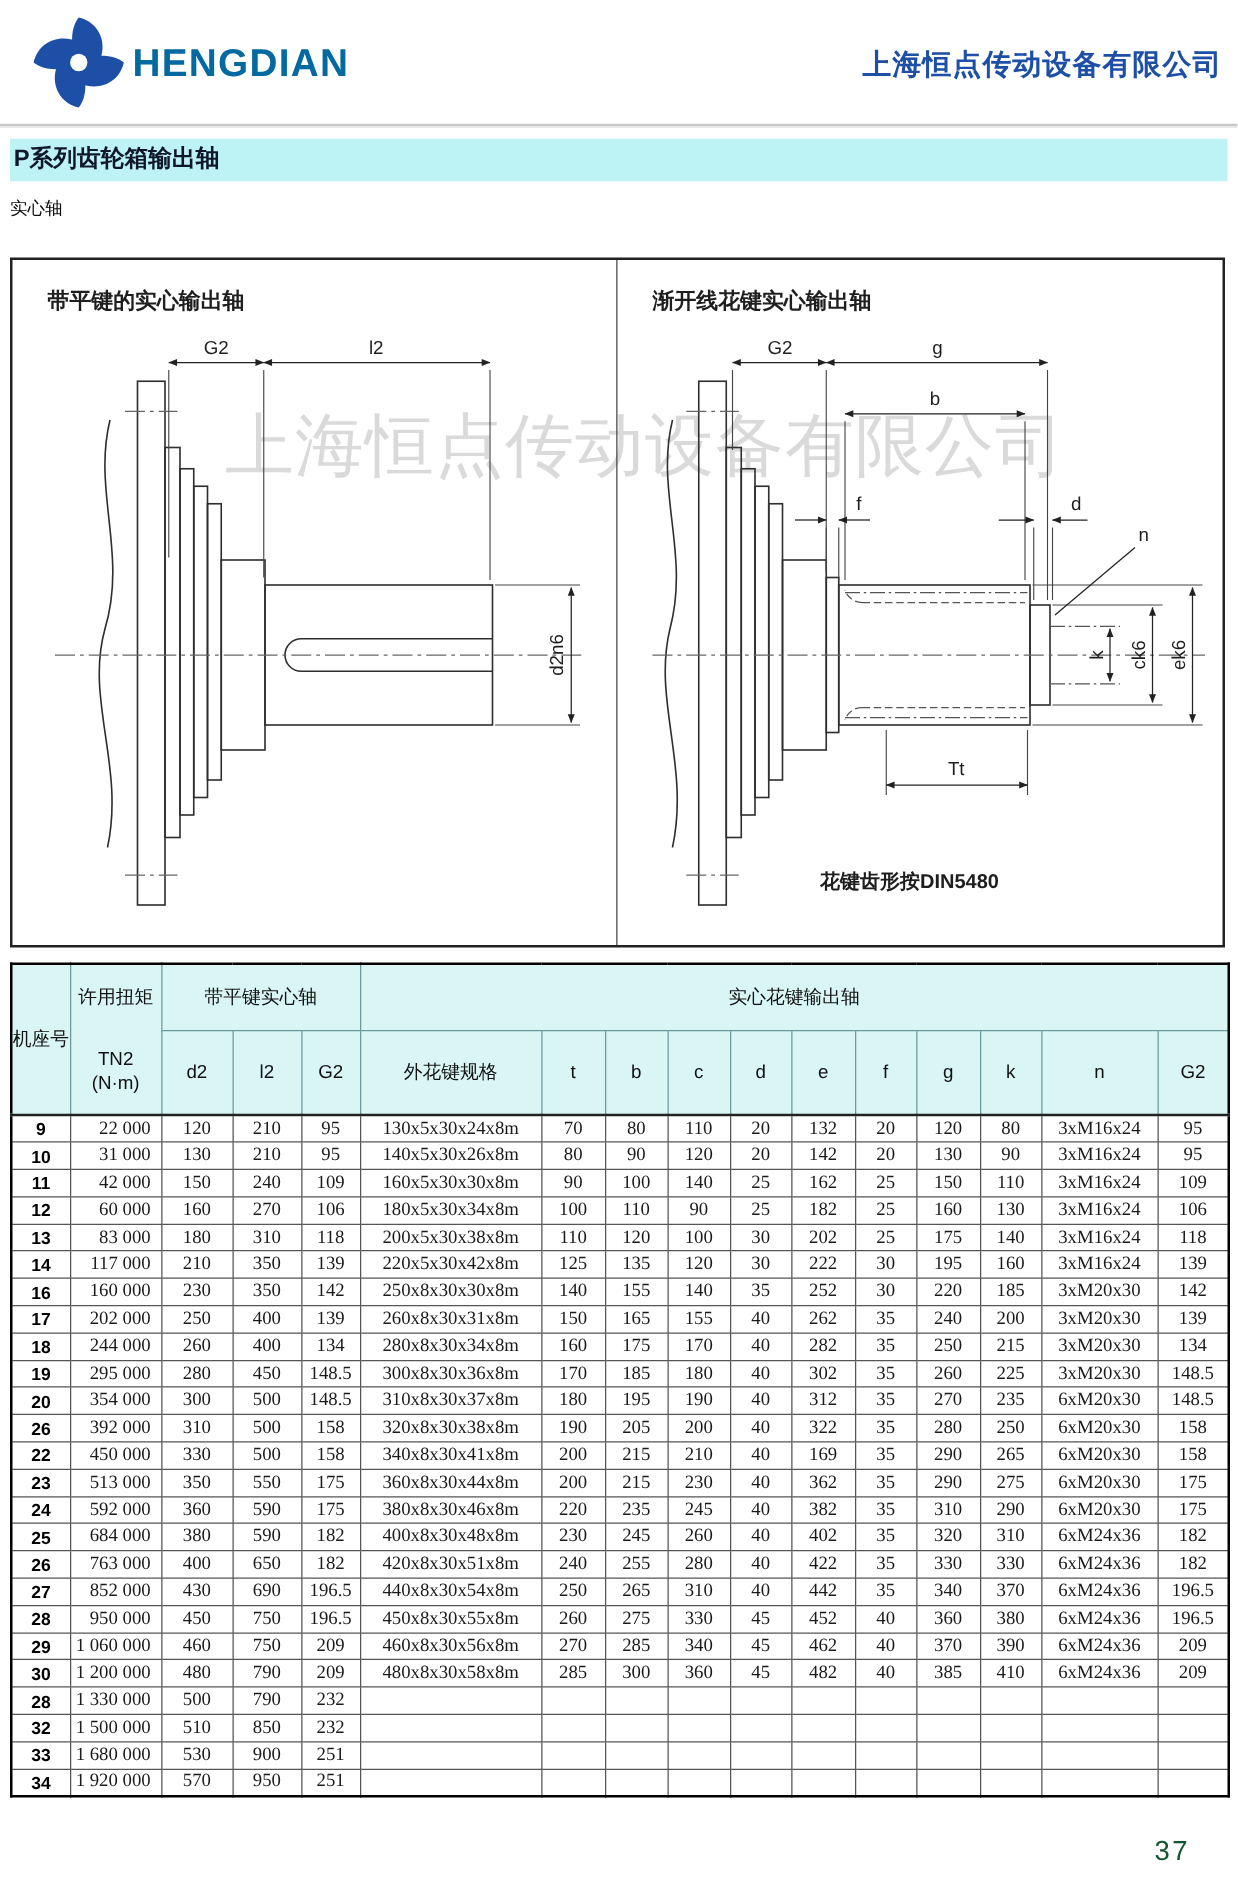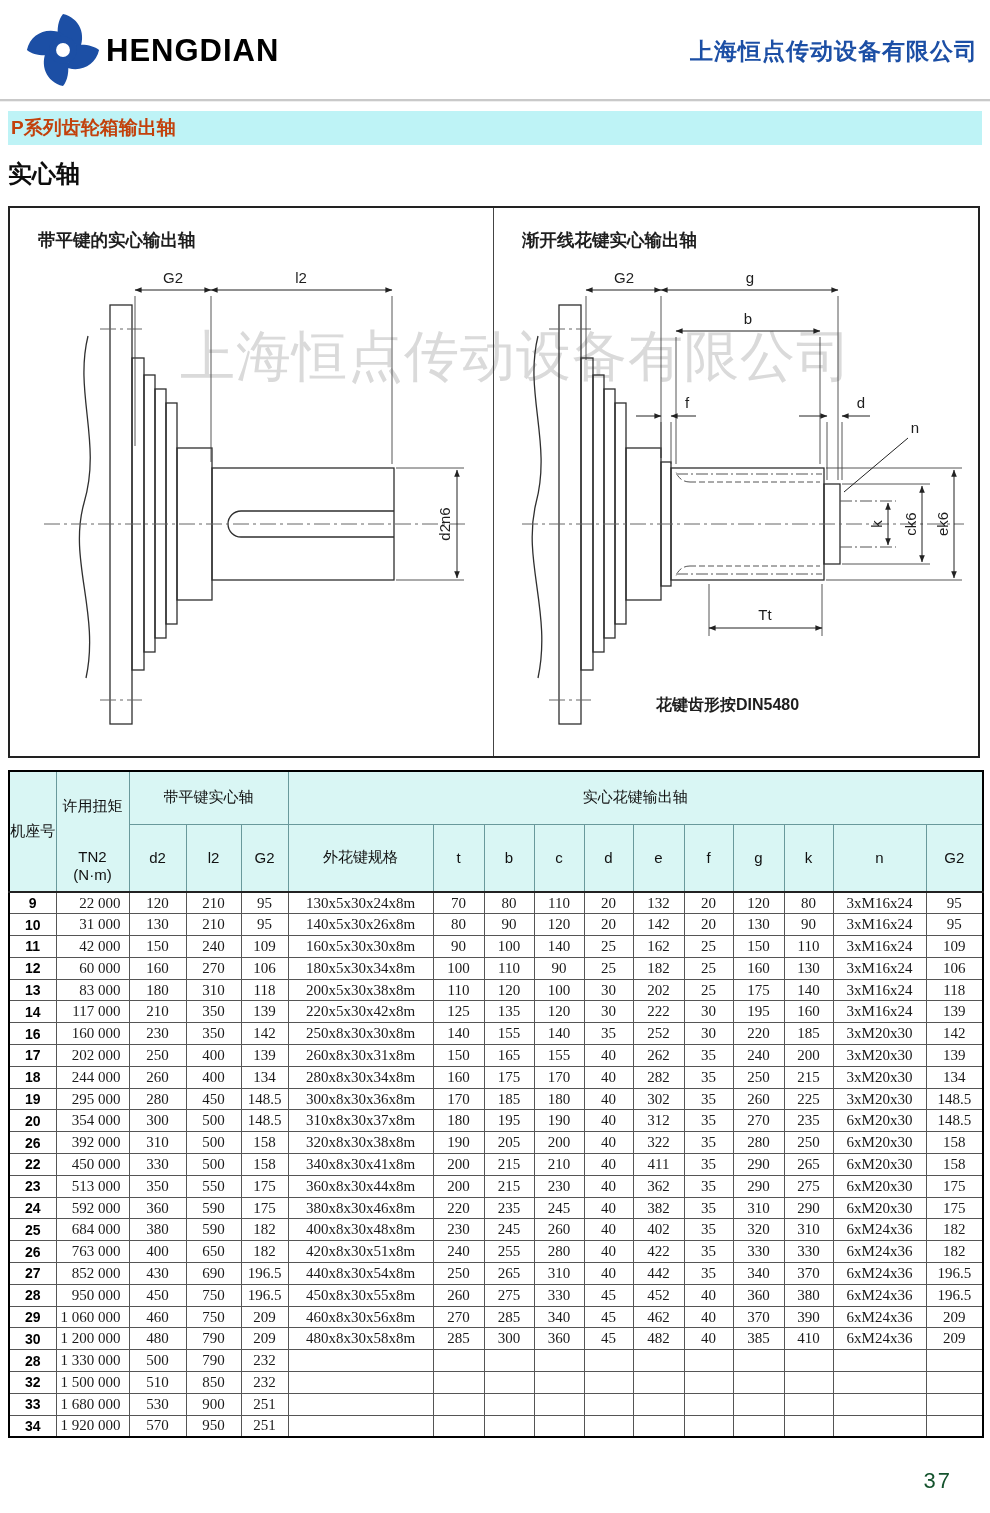--- a/index.html
+++ b/index.html
@@ -3,31 +3,31 @@
 <meta charset="utf-8">
 <style>
   * { margin:0; padding:0; box-sizing:border-box; }
   body { background:#ffffff; font-family:"Liberation Sans", sans-serif; }
   .page { position:relative; width:990px; height:1513px; background:#fff; overflow:hidden; }
 
   
   .masthead { position:absolute; left:0; top:0; width:990px; height:99px; }
   .logo { position:absolute; left:26px; top:13px; width:74px; height:74px; }
   .brand { position:absolute; left:106px; top:33px; font-size:31px; font-weight:700;
-           color:#000000; letter-spacing:1px; }
+           color:#0369a1; letter-spacing:1px; }
   .company { position:absolute; right:12px; top:36px; font-size:23px; font-weight:700;
              color:#1c4fa5; letter-spacing:1px; }
   .top-rule { position:absolute; left:0; top:99px; width:990px; height:3px;
               background:#c9c9c9; border-bottom:1px solid #efefef; }
 
   
   .banner { position:absolute; left:8px; top:111px; width:974px; height:34px;
-            background:#bef3f6; font-size:19px; font-weight:700; color:#c2410c;
+            background:#bef3f6; font-size:19px; font-weight:700; color:#0f172a;
             line-height:34px; padding-left:3px; }
-  .subtitle { position:absolute; left:8px; top:158px; font-size:24px; font-weight:700; color:#0d0d0d; }
+  .subtitle { position:absolute; left:8px; top:158px; font-size:14px; font-weight:400; color:#0d0d0d; }
 
   
   .diagram-box { position:absolute; left:8px; top:206px; width:972px; height:552px;
                  border:2px solid #222; background:#fff; }
   .watermark { position:absolute; left:170px; top:112px; z-index:0;
                font-size:55px; color:#dadada; letter-spacing:1px; white-space:nowrap; }
   .drawing { position:absolute; top:0; z-index:1; }
   .drawing.left { left:0; }
   .drawing.right { left:484px; }
   .panel-divider { position:absolute; left:483px; top:0; width:1px; height:548px;
@@ -37,21 +37,21 @@
   table.spec { position:absolute; left:8px; top:770px; width:974px;
                border-collapse:collapse; table-layout:fixed;
                border:2px solid #000; }
   table.spec thead th { background:#d9f6f4; border:1px solid #69999b;
                         font-weight:normal; color:#111; }
   table.spec thead { border-bottom:2px solid #222; }
   th.group { font-size:15px; }
   th.sub { font-size:15px; height:68px; }
   tr.group-row th { height:53px; }
   th.machine { font-size:15px; }
-  .torque-head { display:flex; flex-direction:column; justify-content:flex-end;
+  .torque-head { display:flex; flex-direction:column; justify-content:center;
                  height:117px; padding:6px 0 5px 0; font-size:15px; }
   .torque-unit { line-height:1.25;margin-top:32px; }
   table.spec tbody td { border:1px solid #555; height:21.8px; padding:0;
                         text-align:center; font-family:"Liberation Serif", serif;
                         font-size:15px; color:#1a1a1a; line-height:1; }
   table.spec tbody td.col-size { font-family:"Liberation Sans", sans-serif;
                                  font-size:14px; font-weight:600; color:#000; }
   table.spec tbody td.col-torque { text-align:right; padding-right:8px; }
 
   .page-number { position:absolute; right:38px; top:1468px; font-size:22px;
@@ -491,21 +491,21 @@
           <td class="col-size">22</td>
           <td class="col-torque">450 000</td>
           <td>330</td>
           <td>500</td>
           <td>158</td>
           <td>340x8x30x41x8m</td>
           <td>200</td>
           <td>215</td>
           <td>210</td>
           <td>40</td>
-          <td>411</td>
+          <td>169</td>
           <td>35</td>
           <td>290</td>
           <td>265</td>
           <td>6xM20x30</td>
           <td>158</td>
         </tr>
         <tr>
           <td class="col-size">23</td>
           <td class="col-torque">513 000</td>
           <td>350</td>

